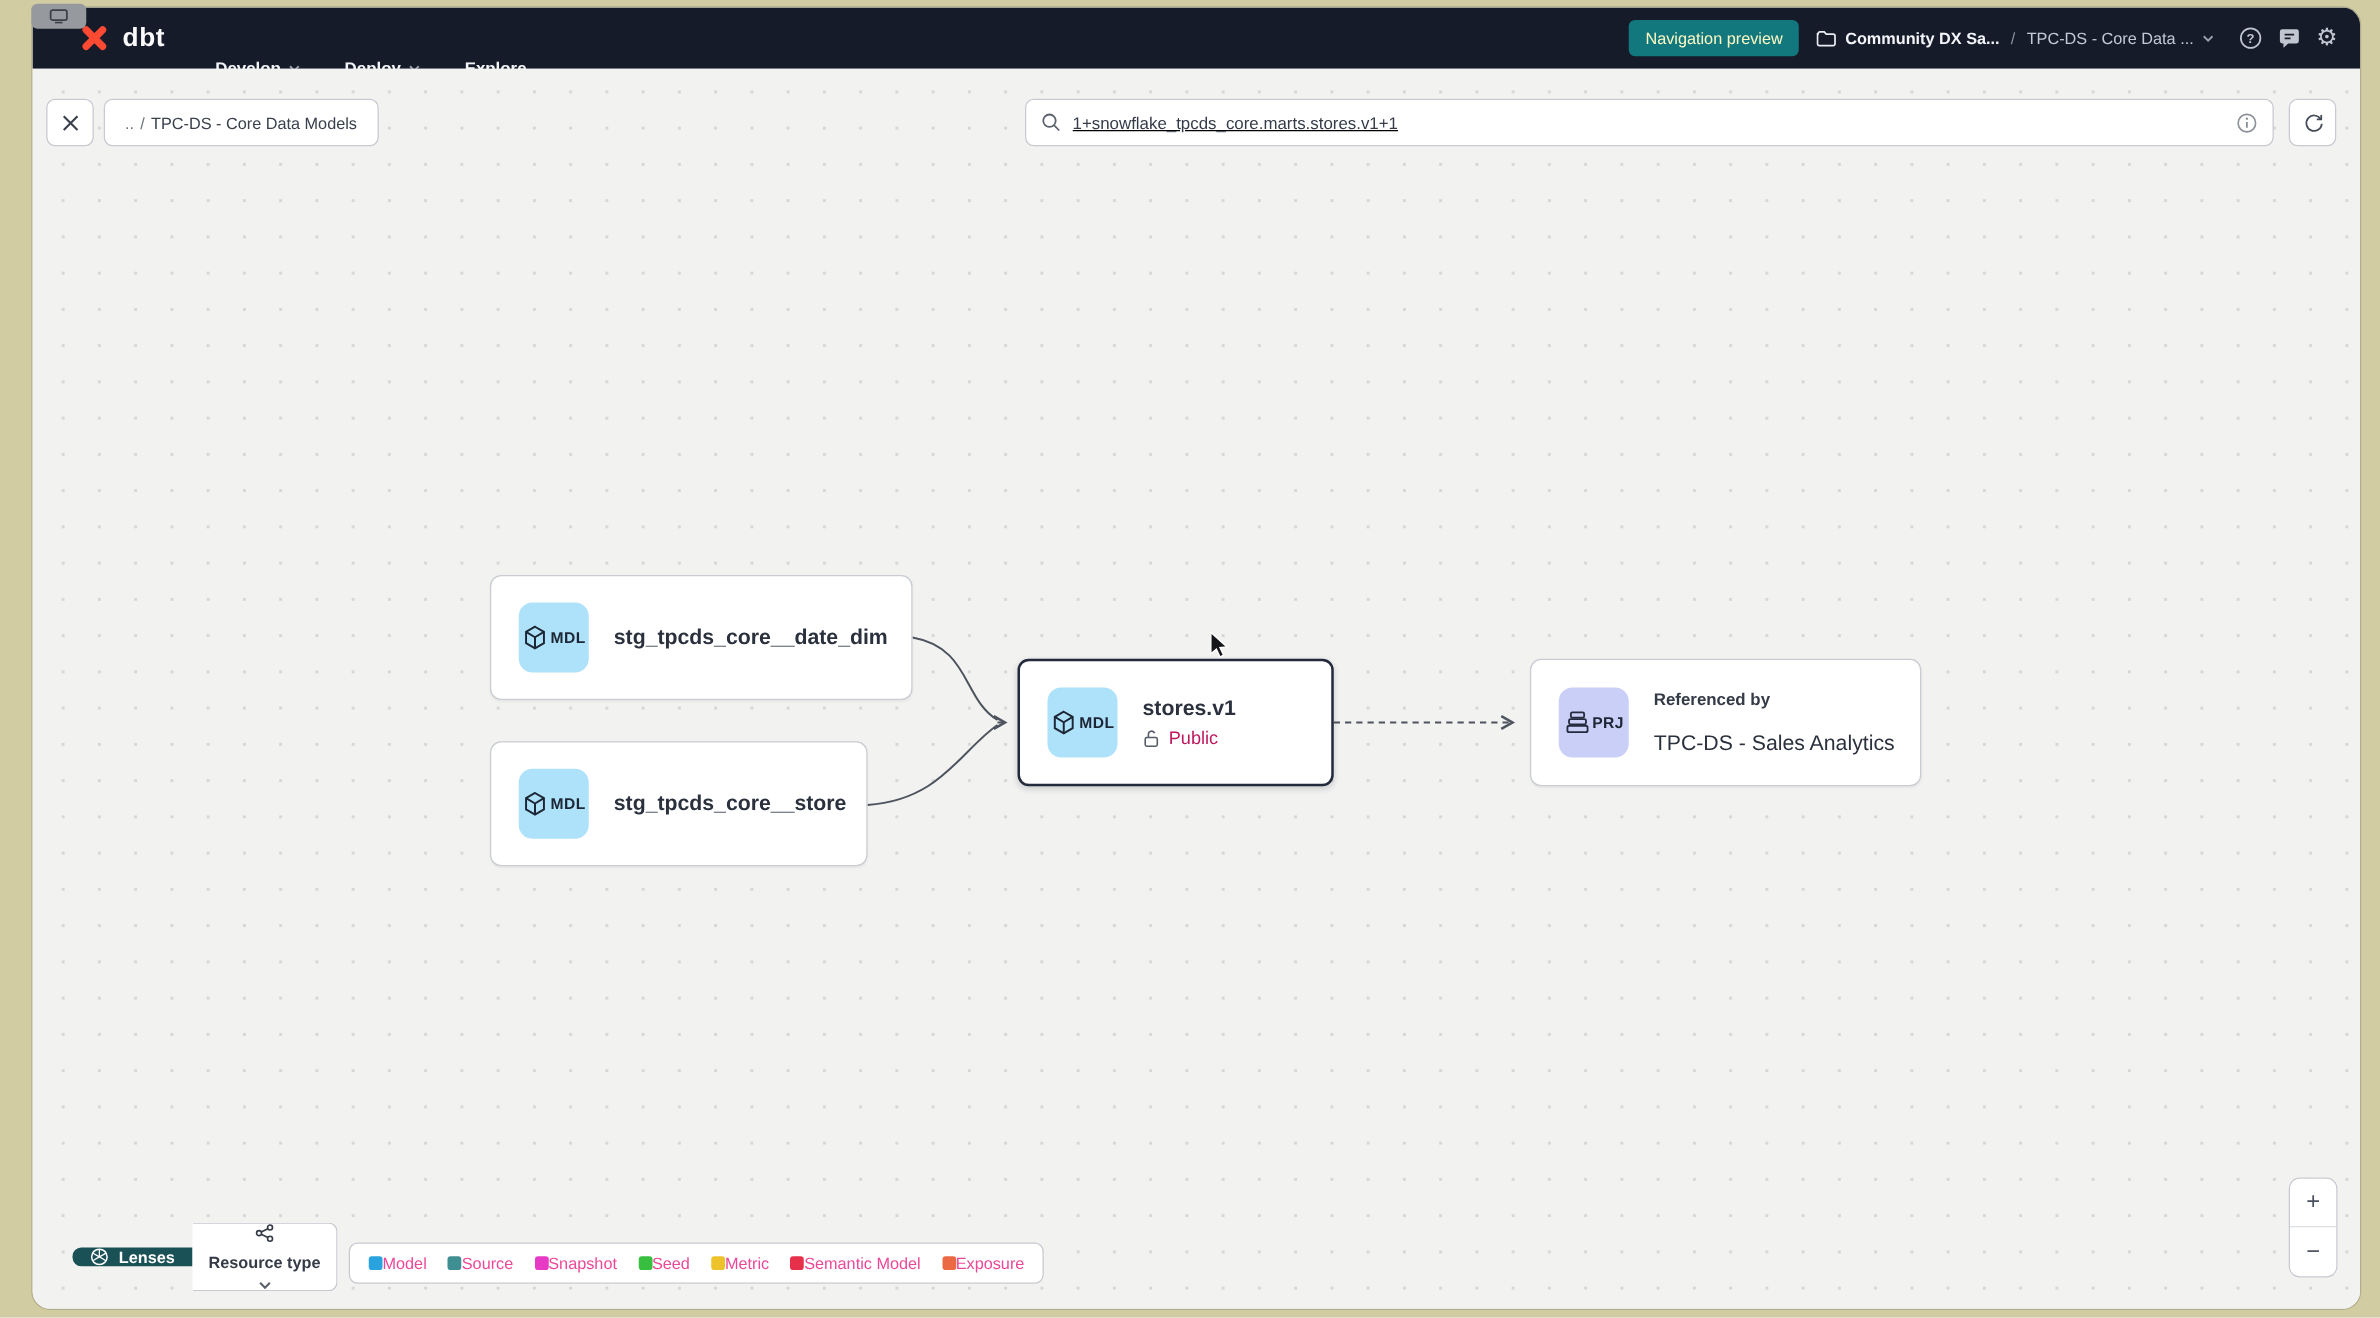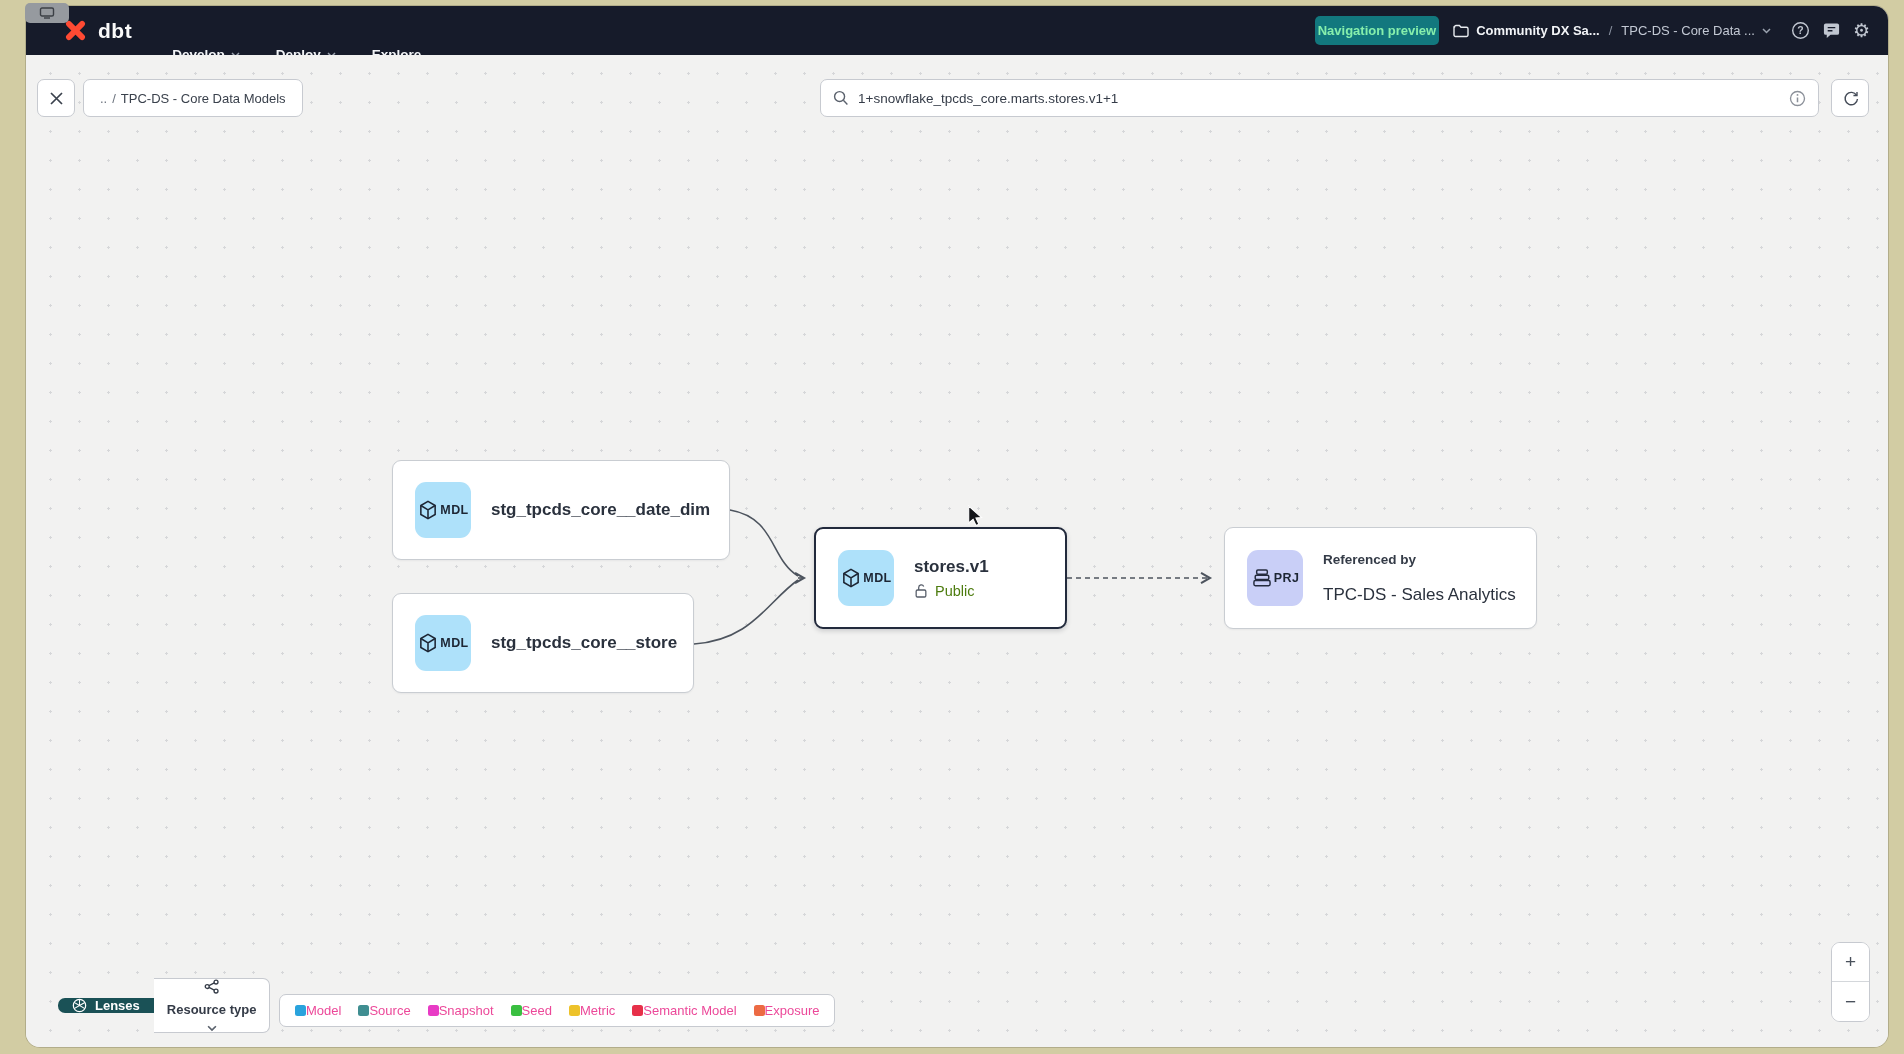--- a/index.html
+++ b/index.html
@@ -20,22 +20,22 @@
     height:49px; background:#161b2a; display:flex; align-items:center;
     padding:0 18px 0 36px; color:#fff;
   }
   .logo { display:flex; align-items:center; gap:9px; margin-right:40px; }
   .logo-text { font-size:21px; font-weight:bold; color:#fafafa; letter-spacing:.5px; }
   .nav-menus { display:flex; align-items:center; gap:36px; }
   .nav-menu { display:flex; align-items:center; gap:6px; font-size:13.5px; font-weight:bold; color:#f2f4f7; cursor:pointer;margin-top:47px; }
   .nav-menu svg { margin-top:1px; }
   .nav-right { margin-left:auto; display:flex; align-items:center; gap:14px; }
   .preview-badge {
-    background:#12787e; color:#86efac; font-size:13px; font-weight:bold;
-    padding:7px 3px; border-radius:5px; white-space:nowrap;
+    background:#12787e; color:#fef9c3; font-size:13px; font-weight:normal;
+    padding:7px 13px; border-radius:5px; white-space:nowrap;
   }
   .acct-crumb { display:flex; align-items:center; gap:7px; font-size:13px; white-space:nowrap; }
   .acct-name { font-weight:bold; color:#f2f4f7; }
   .crumb-sep { color:#8a92a0; padding:0 2px; }
   .proj-name { color:#c3c9d4; }
   .nav-icons { display:flex; align-items:center; gap:12px; margin-left:6px; color:#c0c6d0; }
   .gear-glyph { font-size:19px; line-height:1; color:#c0c6d0; }
   
   .canvas {
     position:relative; height:992px; background:#f2f2f1;
@@ -52,42 +52,42 @@
   .refresh-btn { left:1805px; top:24px; }
   .crumb-chip {
     position:absolute; left:57px; top:24px; height:38px; background:#fff;
     border:1px solid #c7cad0; border-radius:7px; display:flex; align-items:center;
     padding:0 16px; font-size:13px; color:#3a414c; gap:5px; cursor:pointer; white-space:nowrap;
   }
   .crumb-chip .dots { color:#6c737e; }
   .search-bar {
     position:absolute; left:794px; top:24px; width:999px; height:38px;
     background:#fff; border:1px solid #c7cad0; border-radius:7px;
-    display:flex; align-items:center; padding:12px 12px; gap:9px;
+    display:flex; align-items:center; padding:12px 12px; gap:9px;text-decoration:underline;
   }
   .search-bar input {
     flex:1; border:none; outline:none; font-size:13.5px; color:#353c48;
     font-family:"Liberation Sans", sans-serif; background:transparent;
   }
   
   .node {
     position:absolute; background:#fff; border:1px solid #c9cdd2; border-radius:9px;
     display:flex; align-items:center; padding:0 22px; gap:20px; cursor:pointer;
     box-shadow:0 1px 2px rgba(20,25,40,.05);
   }
   .node.selected { border:2px solid #222a3c; box-shadow:0 2px 5px rgba(20,25,40,.18); }
   .node-badge {
     width:56px; height:56px; border-radius:11px; display:flex; flex-direction:row;
     align-items:center; justify-content:center; gap:1px; flex:0 0 auto;
   }
   .badge-mdl { background:#aee1fa; }
   .badge-prj { background:#c9cff7; }
   .node-badge .badge-label { font-size:12.5px; font-weight:bold; color:#1d2634; letter-spacing:.4px; }
   .node-title { font-size:17px; color:#2a313d; font-weight:bold; white-space:nowrap; }
-  .node-sub { display:flex; align-items:center; gap:6px; margin-top:6px; font-size:14.5px; color:#4d7c0f; font-weight:normal; }
+  .node-sub { display:flex; align-items:center; gap:6px; margin-top:6px; font-size:14.5px; color:#be185d; font-weight:normal; }
   .node-toplabel { font-size:13.5px; color:#343b47; font-weight:bold; margin-bottom:18px; }
   .node-bigtitle { font-size:17px; color:#2a313d; font-weight:normal; white-space:nowrap; }
   .edges { position:absolute; left:0; top:0; pointer-events:none; }
   
   .footer-left { position:absolute; left:13px; top:934px; display:flex; align-items:center; height:33px;padding-left:19px; }
   .lenses-btn {
     background:#1a5156; color:#fff; font-size:13px; font-weight:bold;
     display:flex; align-items:center; gap:8px; padding:0 14px;
     border-radius:7px 0 0 7px; cursor:pointer;
   }

